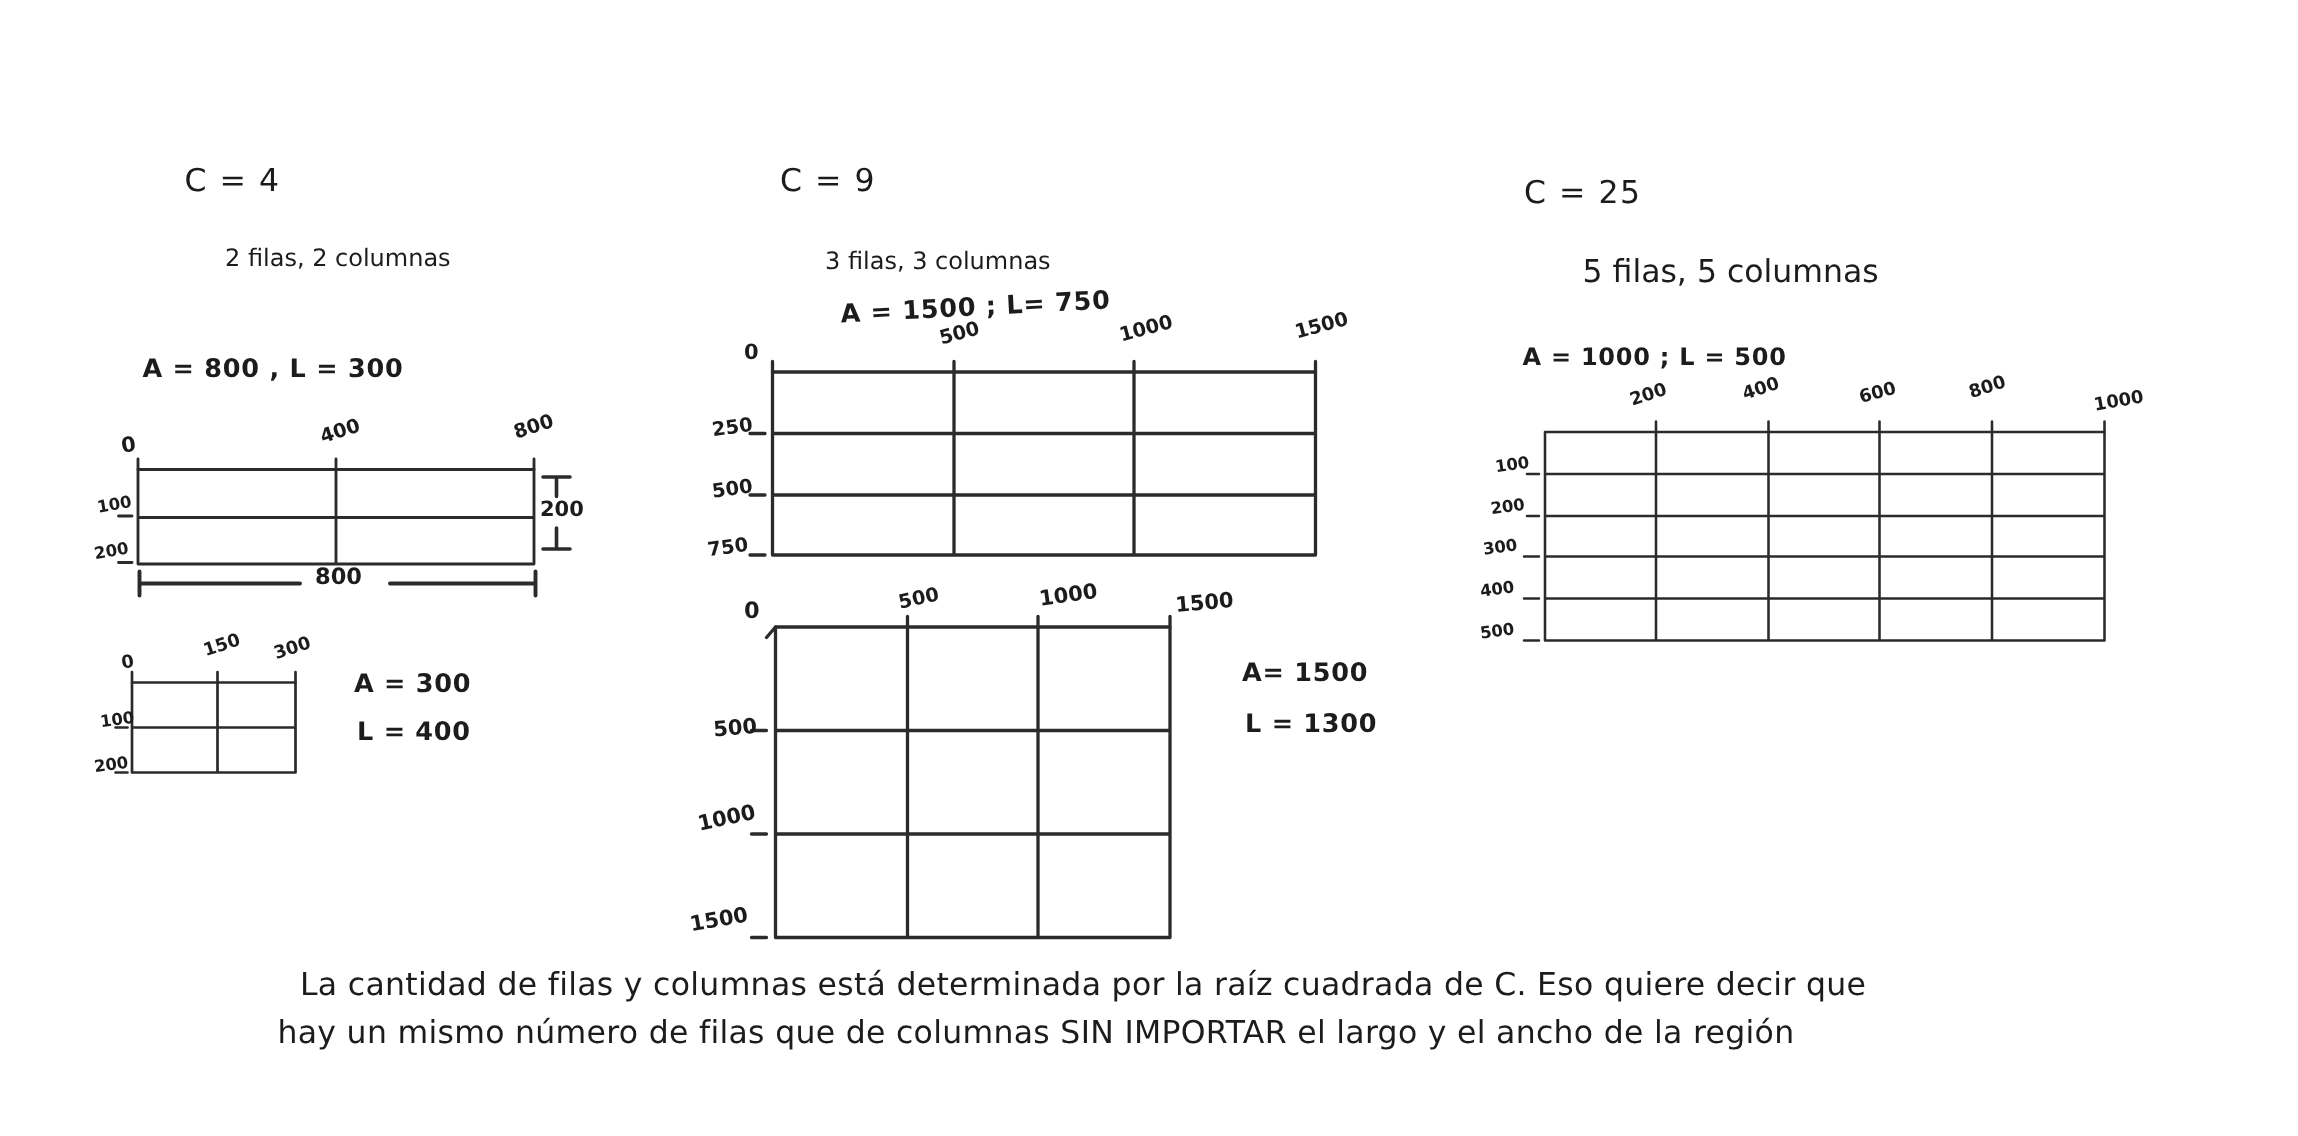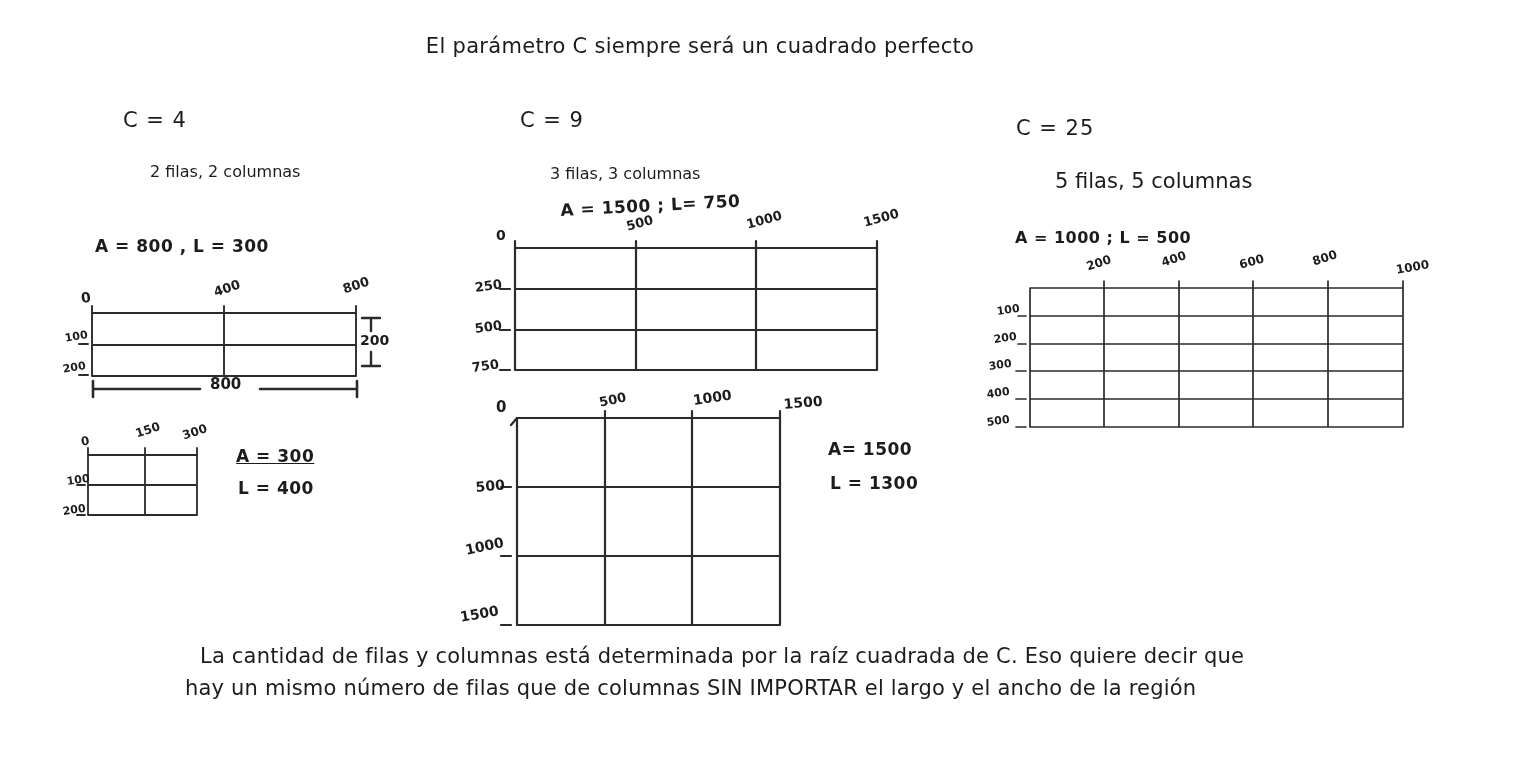--- a/index.html
+++ b/index.html
@@ -45,42 +45,41 @@
       <path d="M511 425 L517 418 M605 411 V418 M692 411 V418 M780 411 V418"></path>
       <path d="M501 487 H511 M501 556 H511 M501 625 H511"></path>
     </g>
     <g stroke="#2b2b2b" stroke-width="1.7" stroke-linecap="round" fill="none">
       <path d="M1030 288 H1403 M1030 316 H1403 M1030 344 H1403 M1030 371 H1403 M1030 399 H1403 M1030 427 H1403 M1030 288 V427 M1104 288 V427 M1179 288 V427 M1253 288 V427 M1328 288 V427 M1403 288 V427"></path>
       <path d="M1104 281 V288 M1179 281 V288 M1253 281 V288 M1328 281 V288 M1403 281 V288"></path>
       <path d="M1018 316 H1026 M1018 344 H1026 M1016 371 H1026 M1016 399 H1026 M1016 427 H1026"></path>
     </g>
   </svg>
 
-  <div class="txt title" style="left:360px;top:36px;width:680px;">El parámetro C siempre será un cuadrado perfecto</div>
   <div class="txt footer" style="left:185px;top:678px;">hay un mismo número de filas que de columnas SIN IMPORTAR el largo y el ancho de la región</div>
   <div class="txt footer" style="left:200px;top:646px;">La cantidad de filas y columnas está determinada por la raíz cuadrada de C. Eso quiere decir que</div>
 
   <div class="txt heading" style="left:98px;top:110px;margin-left:25px;">C = 4</div>
   <div class="txt sub" style="left:135px;top:164px;">2 filas, 2 columnas</div>
   <div class="txt dims" style="left:95px;top:238px;">A = 800 ,   L = 300</div>
 
   <div class="txt tick-md" style="left:80px;top:291px;transform:rotate(-8deg);">0</div>
   <div class="txt tick" style="left:212px;top:286px;transform:rotate(-18deg);">400</div>
   <div class="txt tick" style="left:341px;top:283px;transform:rotate(-18deg);">800</div>
   <div class="txt tick-sm" style="left:64px;top:333px;transform:rotate(-10deg);">100</div>
   <div class="txt tick-sm" style="left:62px;top:364px;transform:rotate(-10deg);">200</div>
   <div class="txt dim" style="left:360px;top:333px;">200</div>
   <div class="txt dim" style="left:210px;top:377px;font-size:15px;">800</div>
 
   <div class="txt tick-sm" style="left:80px;top:436px;transform:rotate(-10deg);font-size:12px;">0</div>
   <div class="txt tick-sm" style="left:134px;top:428px;transform:rotate(-18deg);font-size:12px;">150</div>
   <div class="txt tick-sm" style="left:181px;top:430px;transform:rotate(-18deg);font-size:12px;">300</div>
   <div class="txt tick-sm" style="left:66px;top:476px;transform:rotate(-8deg);">100</div>
   <div class="txt tick-sm" style="left:62px;top:506px;transform:rotate(-8deg);">200</div>
-  <div class="txt dims" style="left:236px;top:448px;text-decoration:underline;">A = 300</div>
+  <div class="txt dims" style="left:236px;top:448px;">A = 300</div>
   <div class="txt dims" style="left:238px;top:480px;">L = 400</div>
 
   <div class="txt heading" style="left:520px;top:110px;">C = 9</div>
   <div class="txt sub" style="left:535px;top:166px;">3 filas, 3 columnas</div>
   <div class="txt dims" style="left:560px;top:202px;transform:rotate(-3deg);">A = 1500 ;   L= 750</div>
 
   <div class="txt tick-md" style="left:496px;top:228px;">0</div>
   <div class="txt tick" style="left:625px;top:220px;transform:rotate(-15deg);">500</div>
   <div class="txt tick" style="left:745px;top:218px;transform:rotate(-15deg);">1000</div>
   <div class="txt tick" style="left:862px;top:216px;transform:rotate(-15deg);">1500</div>

